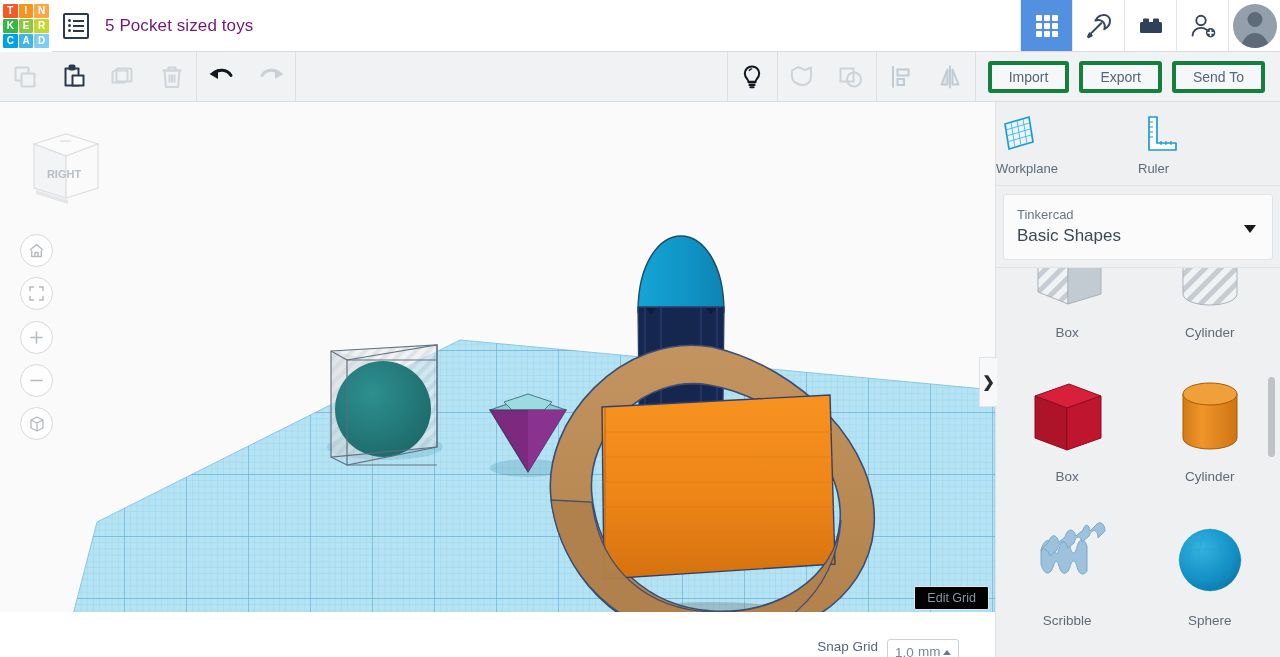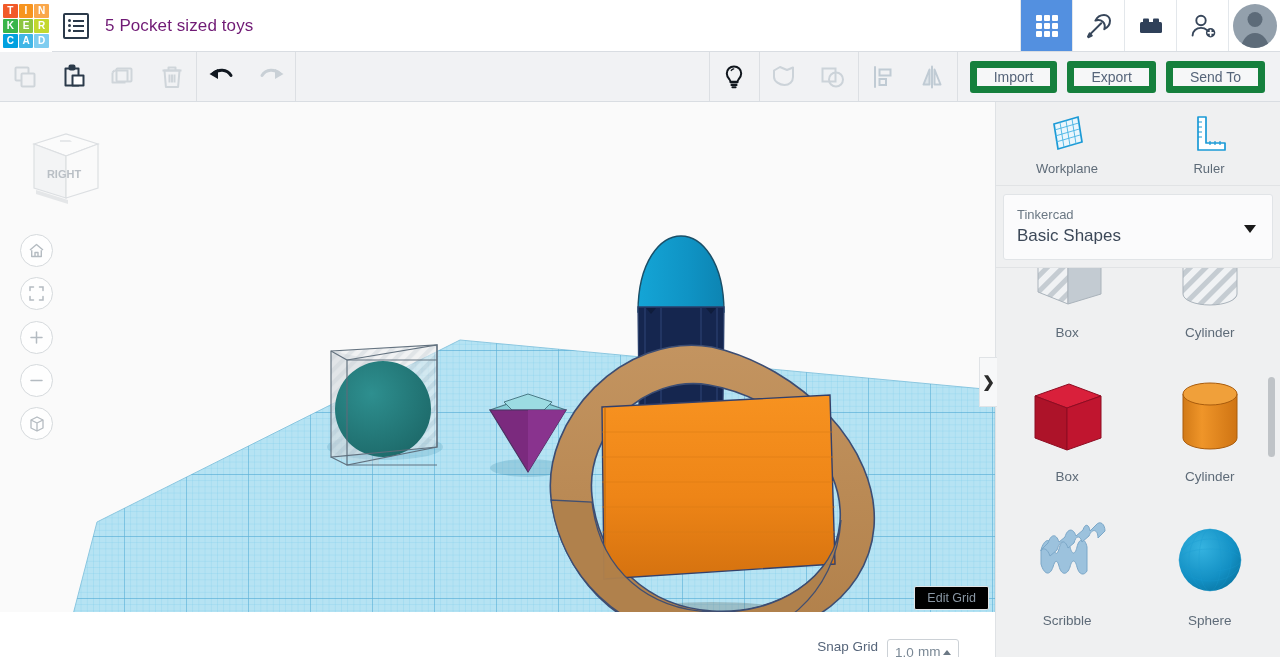--- a/index.html
+++ b/index.html
@@ -95,21 +95,21 @@
   .tb-group { display: flex; align-items: stretch; }
   .tb-btn {
     width: 49px; display: flex; align-items: center; justify-content: center;
     cursor: pointer; background: transparent;
   }
   .tb-sep { width: 1px; background: #dcdfe3; margin: 0; }
   .tb-flex { flex: 1; }
   .act-btns { display: flex; align-items: center; gap: 10px; padding: 0 15px 0 12px; }
   .act-btn {
     height: 32px; padding: 0 17px;
-    background: #f6f7f8; border: 7px solid #15803d; border-radius: 3px;
+    background: #f6f7f8; border: 4px solid #15803d; border-radius: 3px;
     font-size: 14px; color: #56657a; cursor: pointer;
     font-family: "Liberation Sans", sans-serif;
     display:flex; align-items:center; justify-content:center;
   }
 
   
   #canvas {
     position: absolute; top: 102px; left: 0; width: 995px; height: 555px;
     background: #fafafa; overflow: hidden;
   }
@@ -165,21 +165,21 @@
     width: 18px; height: 50px;
     background: #f7f8f9; border: 1px solid #e0e3e6; border-right: none;
     display: flex; align-items: center; justify-content: center;
     cursor: pointer; font-size: 15px; color: #2b2b2b; font-weight: bold;
   }
   #tool-row {
     height: 84px; display: flex; align-items: center;
     border-bottom: 1px solid #e1e3e5; background: #eff0f1;
   }
   .tool-item {
-    flex: 1; display: flex; flex-direction: column; align-items: center;
+    flex: 1; display: flex; flex-direction: column; 
     gap: 6px; cursor: pointer;
   }
   .tool-label { font-size: 13px; color: #5e6b78; }
   #shape-source {
     margin: 8px 7px 0 7px;
     background: #fbfbfc; border: 1px solid #e1e4e7; border-radius: 3px;
     padding: 10px 13px 11px 13px; position: relative; cursor: pointer;
   }
   #src-lib { font-size: 13px; color: #6b7884; line-height: 1.55; }
   #src-cat { font-size: 17px; color: #3c4858; line-height: 1.35; }

